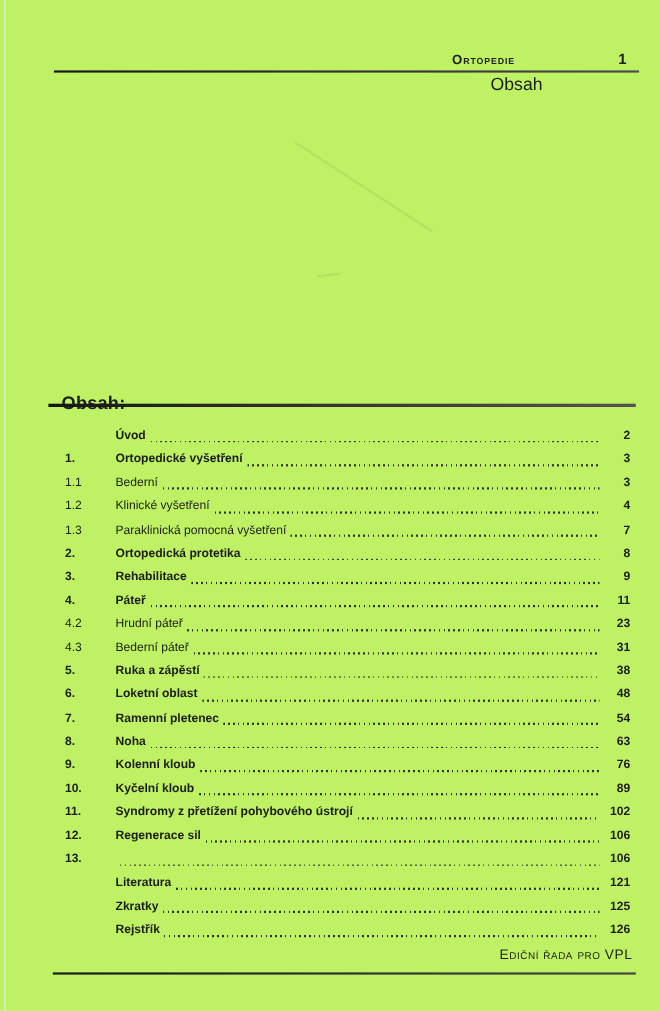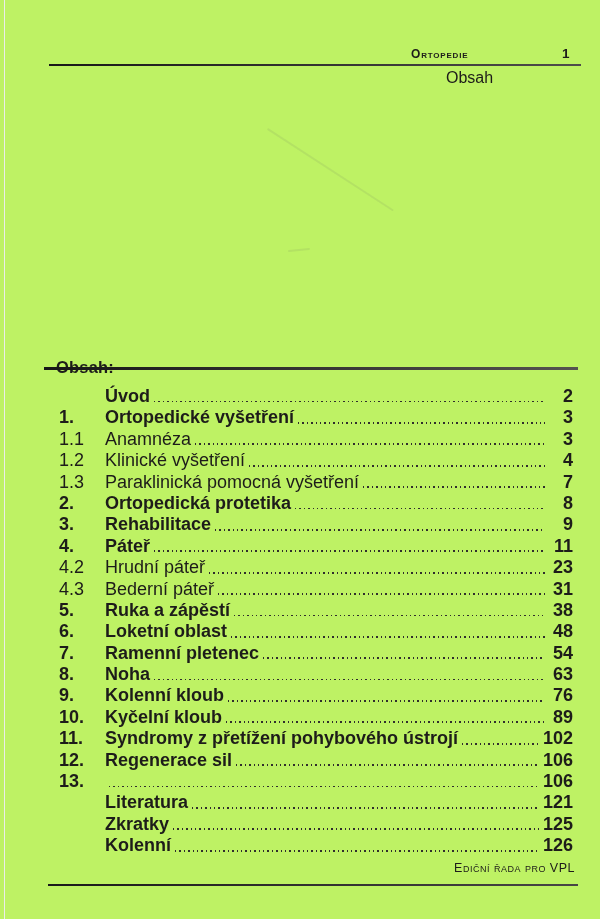--- a/index.html
+++ b/index.html
@@ -27,21 +27,21 @@
 
   
   .toc-heading{position:absolute;left:44px;top:346px;margin:12px;
     font-size:16.5px;font-weight:bold;letter-spacing:0.2px;}
   .heading-rule{position:absolute;left:44px;top:367px;width:534px;height:2.5px;
     background:linear-gradient(to right,#161616,#555350);}
 
   
   .toc-list{position:absolute;left:59px;top:386px;width:514px;}
   .toc-row{display:flex;align-items:center;height:21.4px;line-height:21.4px;
-    font-size:18px;white-space:nowrap;}
+    font-size:11px;white-space:nowrap;}
   .toc-row .num{flex:0 0 46px;font-weight:normal;}
   .toc-row.bold .num{font-weight:bold;}
   .toc-row .title{flex:0 1 auto;font-weight:normal;}
   .toc-row.bold .title{font-weight:bold;}
   .toc-row .title.long{letter-spacing:-0.45px;}
   .toc-row .dots{
     flex:1 1 auto;min-width:4px;height:1.8px;align-self:flex-end;
     margin:0 4px 5px 4px;
     background-image:repeating-linear-gradient(to right,
       #2f2e2c 0px,#2f2e2c 1.4px,transparent 1.4px,transparent 4.4px);
@@ -81,21 +81,21 @@
           <span class="pg">2</span>
         </div>
         <div class="toc-row bold">
           <span class="num">1.</span>
           <span class="title">Ortopedické vyšetření</span>
           <span class="dots"></span>
           <span class="pg">3</span>
         </div>
         <div class="toc-row">
           <span class="num">1.1</span>
-          <span class="title">Anamnéza</span>
+          <span class="title">Bederní</span>
           <span class="dots"></span>
           <span class="pg">3</span>
         </div>
         <div class="toc-row">
           <span class="num">1.2</span>
           <span class="title">Klinické vyšetření</span>
           <span class="dots"></span>
           <span class="pg">4</span>
         </div>
         <div class="toc-row">
@@ -194,21 +194,21 @@
           <span class="pg">121</span>
         </div>
         <div class="toc-row bold">
           <span class="num"></span>
           <span class="title">Zkratky</span>
           <span class="dots"></span>
           <span class="pg">125</span>
         </div>
         <div class="toc-row bold">
           <span class="num"></span>
-          <span class="title">Kolenní</span>
+          <span class="title">Rejstřík</span>
           <span class="dots"></span>
           <span class="pg">126</span>
         </div>
       </div>
   </main>
 
   <footer>
     <div class="footer-rule"></div>
     <div class="series">Ediční řada pro VPL</div>
   </footer>

